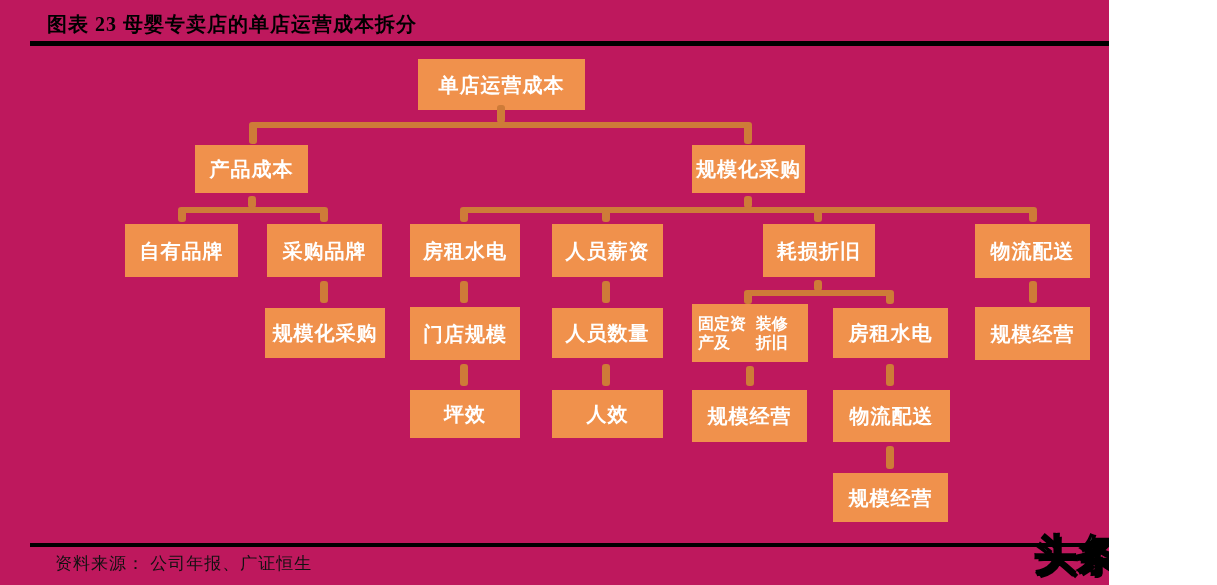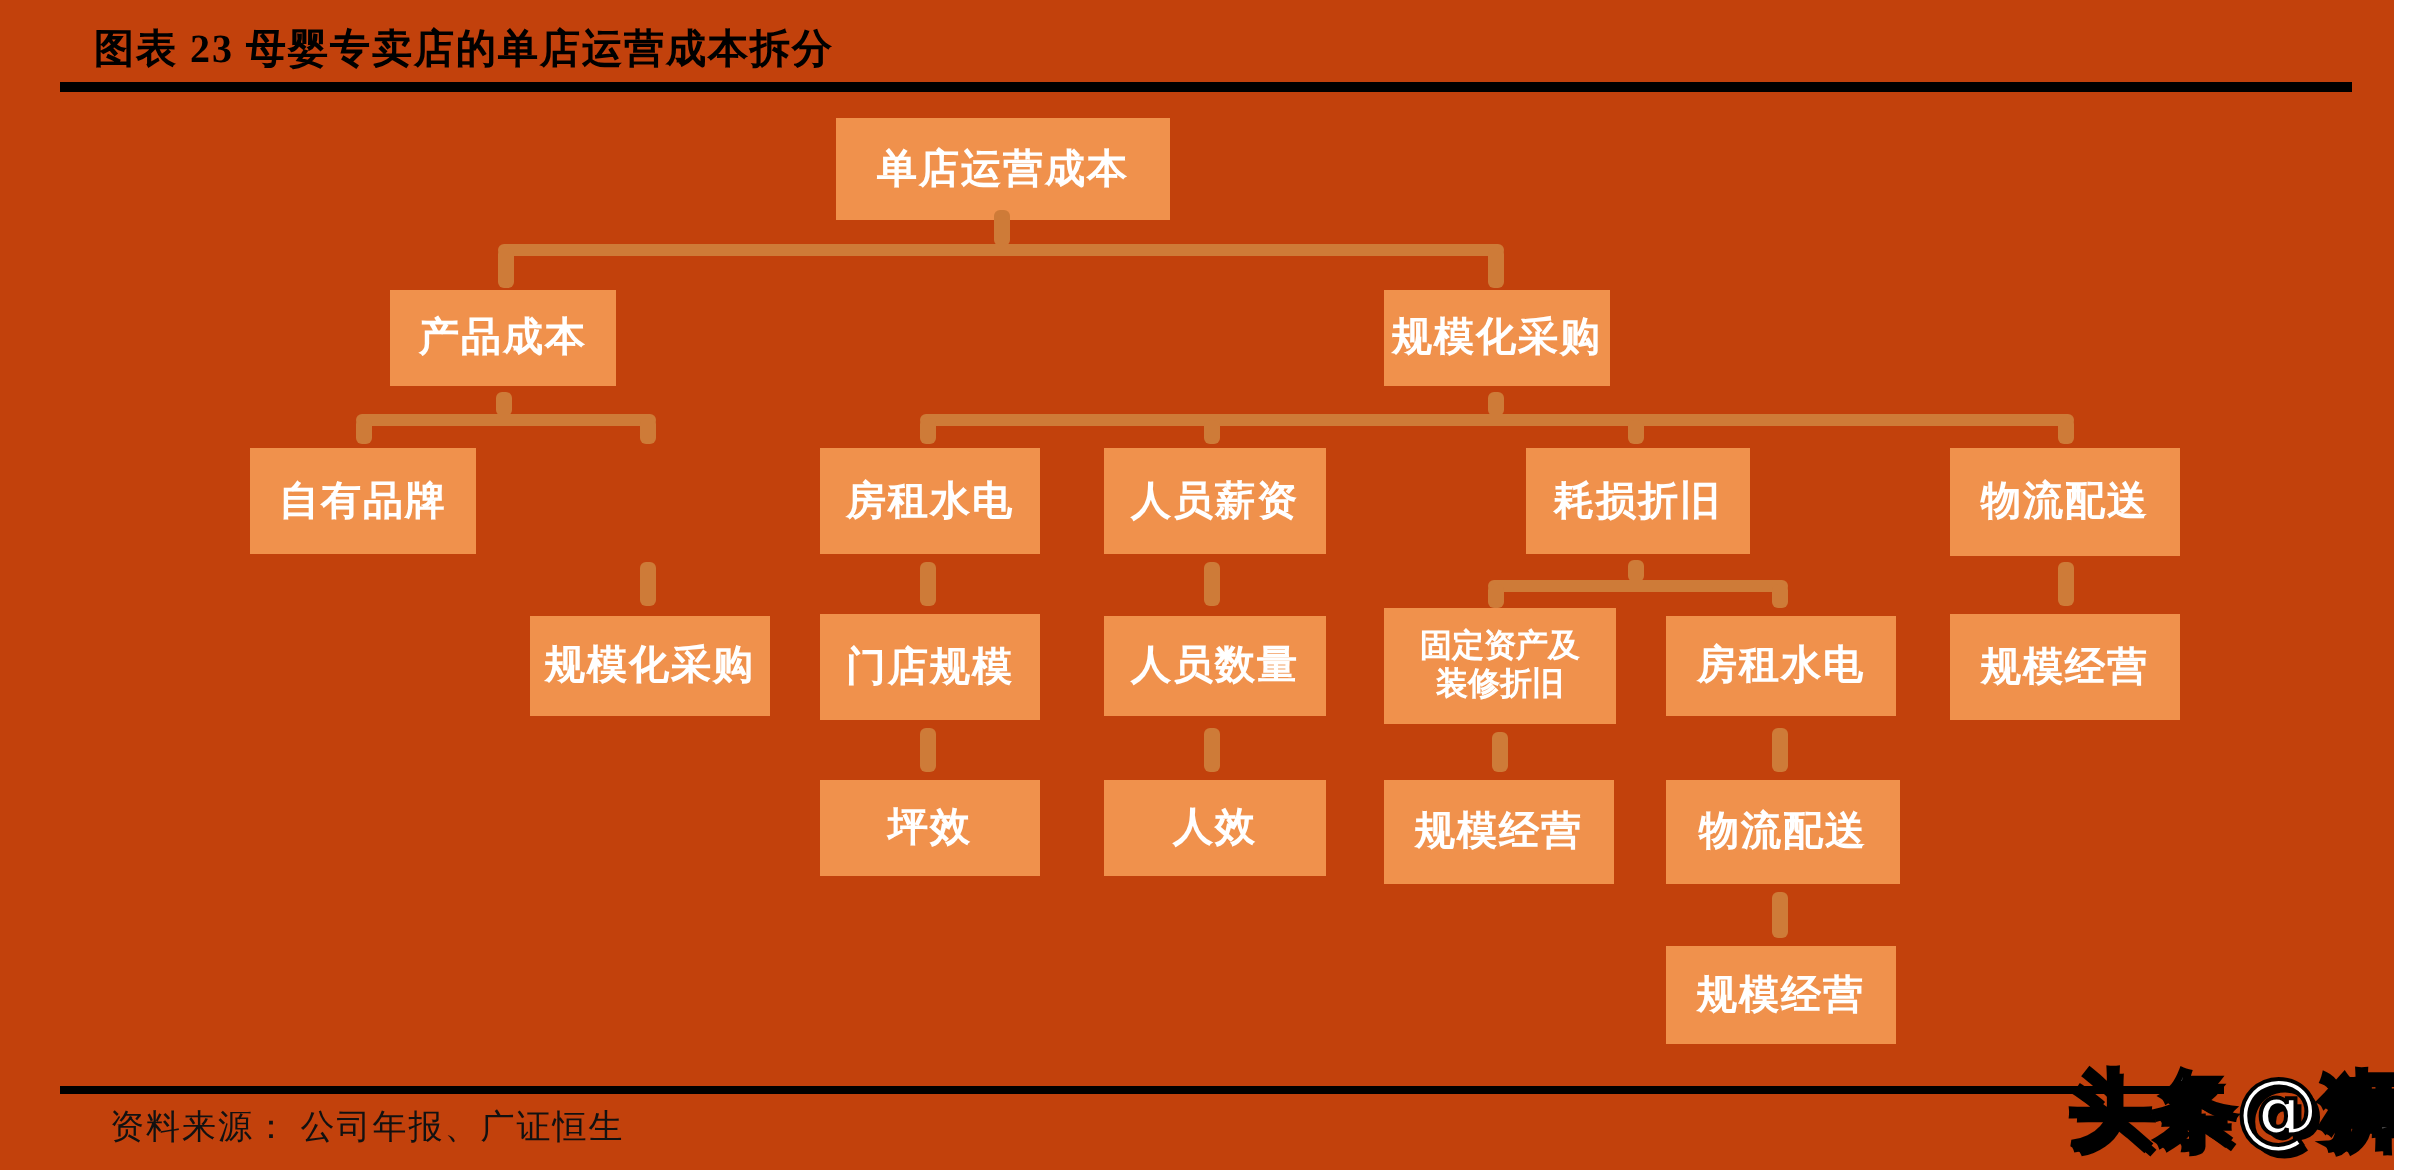--- a/index.html
+++ b/index.html
@@ -1,17 +1,17 @@
 <!DOCTYPE html>
 <html><head>
 <meta charset="utf-8">
 <style>
   html,body{margin:0;padding:0;background:#fff;}
   .stage{
-    position:relative;width:1197px;height:585px;background:#c2410c;
+    position:relative;width:1109px;height:585px;background:#be185d;
     overflow:hidden;font-family:"Liberation Sans",sans-serif;
   }
   .title{
     position:absolute;left:47px;top:11px;font-family:"Liberation Serif",serif;
     font-weight:bold;font-size:20px;color:#000;letter-spacing:1px;white-space:nowrap;
   }
   .rule{position:absolute;background:#000;}
   .rule-top{left:30px;top:41px;width:1146px;height:5px;}
   .rule-bottom{left:30px;top:543px;width:1082px;height:4px;}
   .node{
@@ -40,29 +40,30 @@
 
   <div class="title">图表 23 母婴专卖店的单店运营成本拆分</div>
   <div class="rule rule-top"></div>
 
   <div class="node" style="left:418px;top:59px;width:167px;height:51px">单店运营成本</div>
 
   <div class="node" style="left:195px;top:145px;width:113px;height:48px">产品成本</div>
   <div class="node" style="left:692px;top:145px;width:113px;height:48px">规模化采购</div>
 
   <div class="node" style="left:125px;top:224px;width:113px;height:53px">自有品牌</div>
+  <div class="node" style="left:267px;top:224px;width:115px;height:53px">采购品牌</div>
   <div class="node" style="left:410px;top:224px;width:110px;height:53px">房租水电</div>
   <div class="node" style="left:763px;top:224px;width:112px;height:53px">耗损折旧</div>
   <div class="node" style="left:552px;top:224px;width:111px;height:53px">人员薪资</div>
   <div class="node" style="left:975px;top:224px;width:115px;height:54px">物流配送</div>
 
   <div class="node" style="left:265px;top:308px;width:120px;height:50px">规模化采购</div>
   <div class="node" style="left:410px;top:307px;width:110px;height:53px">门店规模</div>
   <div class="node" style="left:552px;top:308px;width:111px;height:50px">人员数量</div>
-  <div class="node small" style="left:692px;top:304px;width:116px;height:58px;flex-direction:column">
+  <div class="node small" style="left:692px;top:304px;width:116px;height:58px;">
     <span>固定资产及</span>
     <span>装修折旧</span>
   </div>
   <div class="node" style="left:833px;top:308px;width:115px;height:50px">房租水电</div>
   <div class="node" style="left:975px;top:307px;width:115px;height:53px">规模经营</div>
 
   <div class="node" style="left:552px;top:390px;width:111px;height:48px">人效</div>
   <div class="node" style="left:410px;top:390px;width:110px;height:48px">坪效</div>
   <div class="node" style="left:692px;top:390px;width:115px;height:52px">规模经营</div>
   <div class="node" style="left:833px;top:390px;width:117px;height:52px">物流配送</div>

